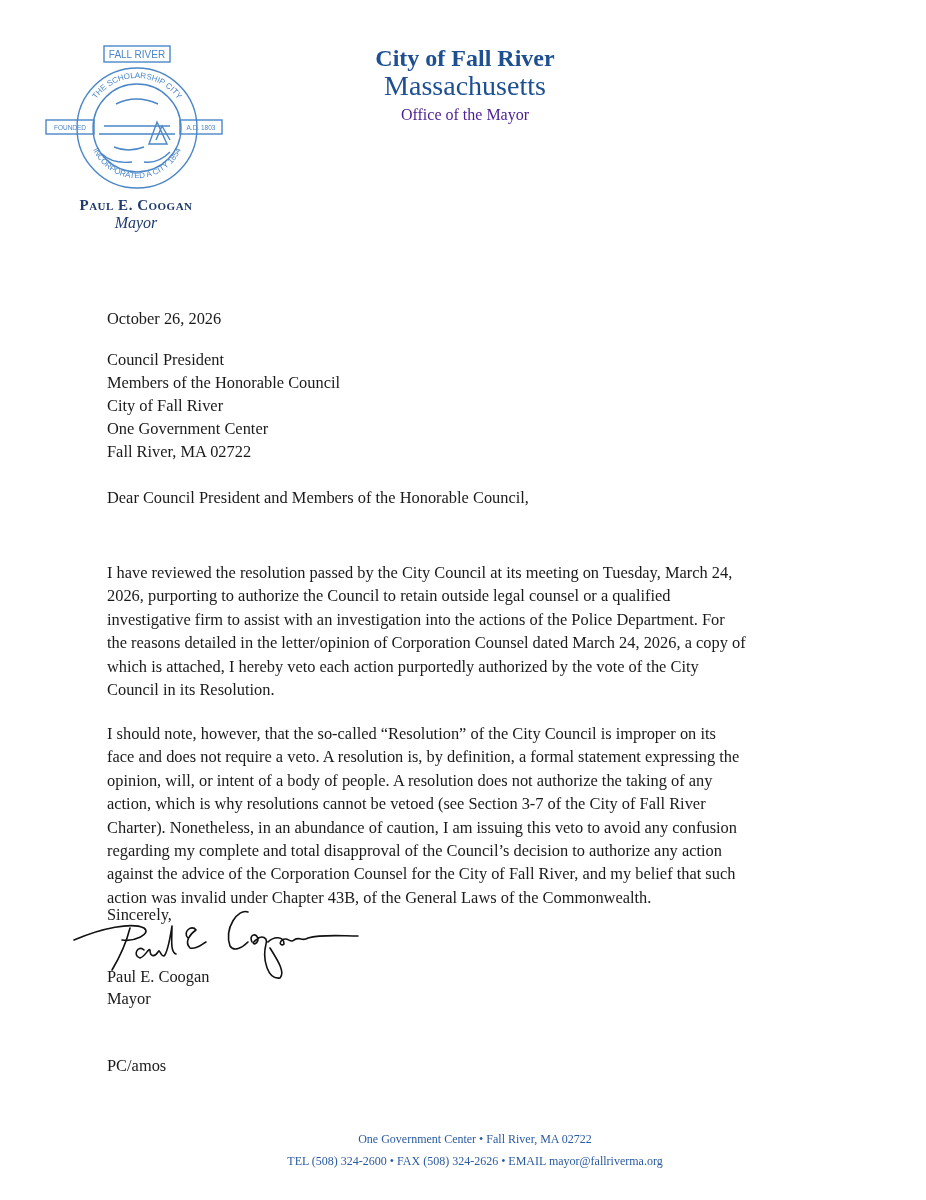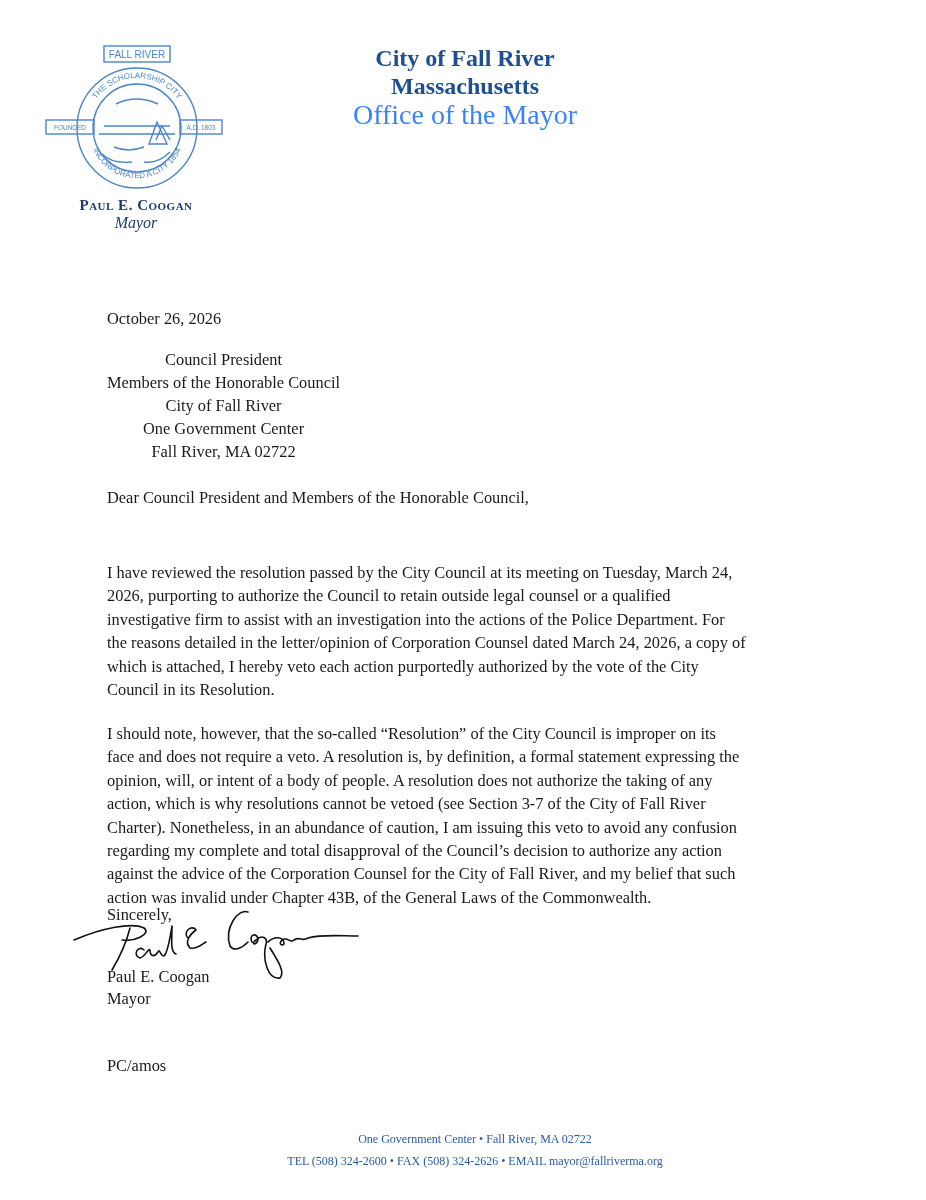--- a/index.html
+++ b/index.html
@@ -5,25 +5,25 @@
   html, body { margin: 0; padding: 0; background: #ffffff; }
   body { width: 926px; height: 1200px; position: relative; overflow: hidden;
          font-family: "Liberation Serif", "DejaVu Serif", serif; color: #1a1a1a; }
   .seal { position: absolute; left: 44px; top: 44px; width: 180px; height: 150px; }
   .mayor-name { position: absolute; left: 56px; top: 197px; width: 160px; text-align: center;
                 color: #1f3a6e; font-weight: bold; font-size: 15px; letter-spacing: 0.5px; font-variant: small-caps; }
   .mayor-title { position: absolute; left: 56px; top: 214px; width: 160px; text-align: center;
                  color: #1f3a6e; font-style: italic; font-size: 16px; }
   .head { position: absolute; left: 340px; top: 44px; width: 250px; text-align: center; color: #1d4f91; }
   .head .l1 { font-weight: bold; font-size: 24px; line-height: 28px; }
-  .head .l2 { font-weight: bold; font-size: 24px; line-height: 28px; }
-  .head .l3 { font-size: 28px; line-height: 30px; color: #3b82f6; }
+  .head .l2 { font-weight: normal; font-size: 28px; line-height: 28px; }
+  .head .l3 { font-size: 16px; line-height: 30px; color: #4c1d95; }
   .text { position: absolute; left: 107px; font-size: 16.4px; line-height: 23px; color: #1a1a1a; }
   .date { top: 307px; }
-  .addr { top: 348px; text-align: center; }
+  .addr { top: 348px; }
   .addr div { height: 23px; }
   .salutation { top: 486px; }
   .p1 { top: 561px; width: 720px; }
   .p2 { top: 686px; width: 720px; margin-top: 36px; }
   .p1 div, .p2 div { height: 23.4px; white-space: nowrap; }
   .closing { top: 903px; text-align: center; }
   .sig { position: absolute; left: 72px; top: 898px; width: 290px; height: 90px; }
   .signer { top: 965px; }
   .signer-title { top: 987px; }
   .initials { top: 1054px; }

